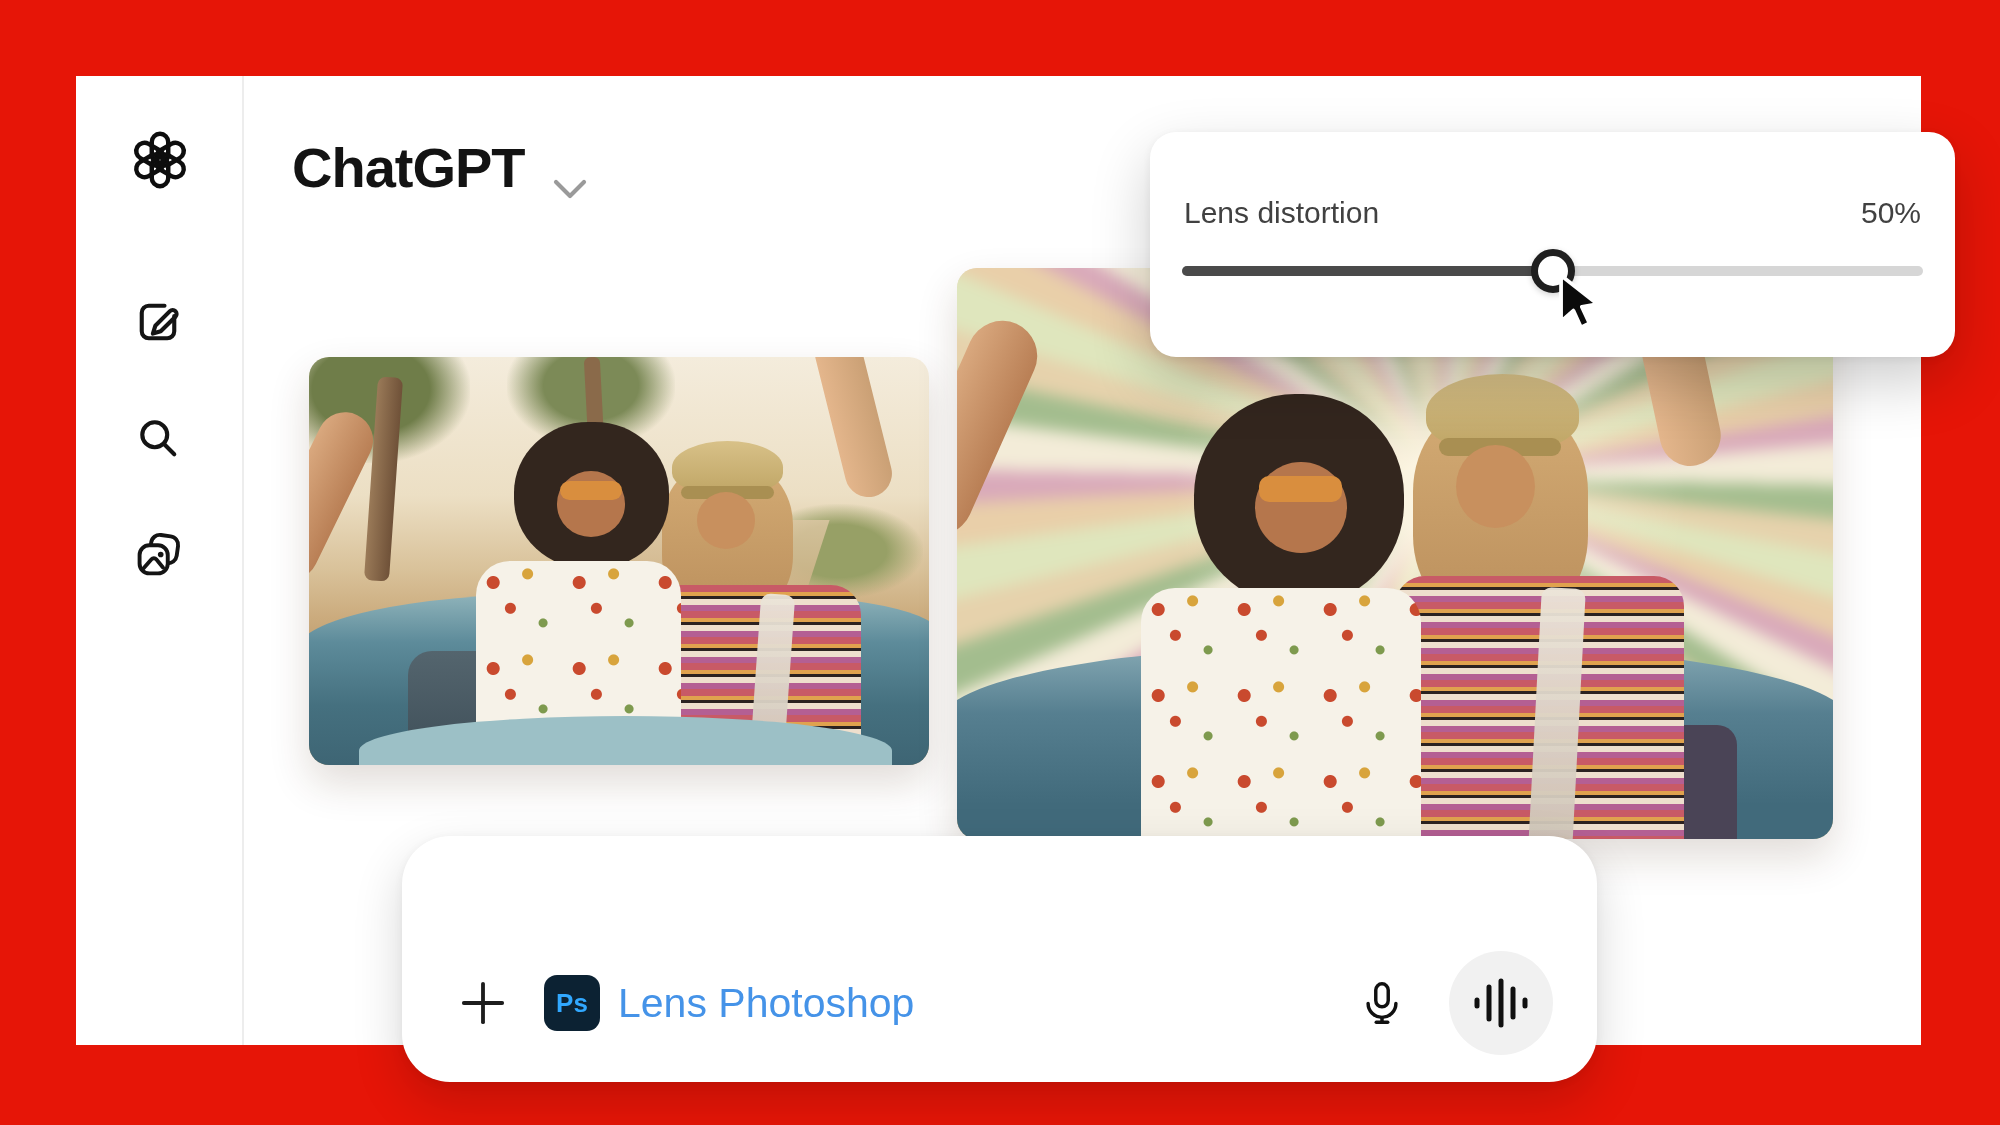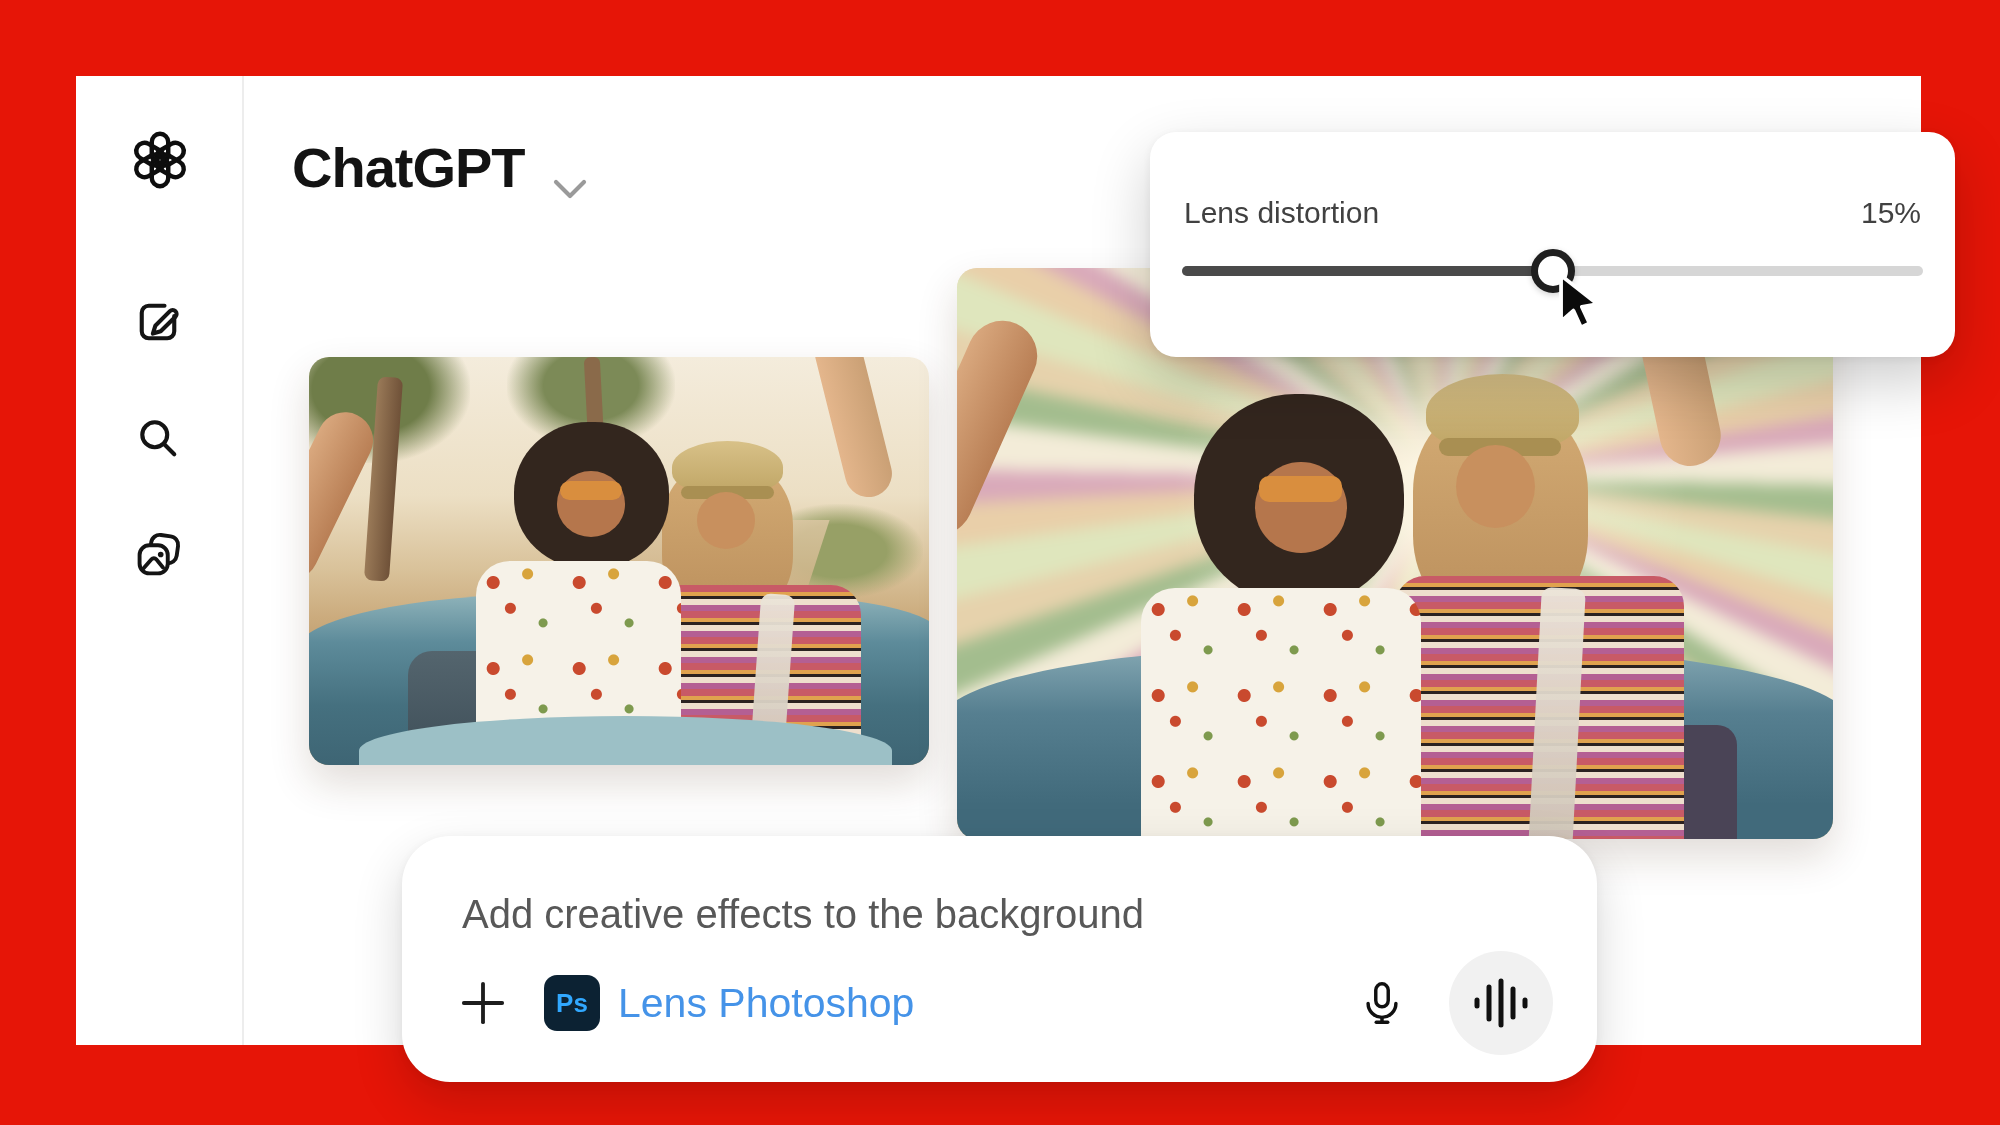--- a/index.html
+++ b/index.html
@@ -212,36 +212,35 @@
   <div class="rp-scarfB scarf"></div>
   <div class="rp-hairA hairA"></div>
   <div class="rp-faceA faceA"></div>
   <div class="rp-shadesA shades"></div>
   <div class="rp-shirtA floral"></div>
 </div>
 
 <div class="abs panel">
   <div class="panel-row">
     <span class="panel-label">Lens distortion</span>
-    <span class="panel-value">15%</span>
+    <span class="panel-value">50%</span>
   </div>
   <div class="slider">
     <div class="slider-fill" style="width: 50%;"></div>
     <div class="slider-handle" style="left: 50%;"></div>
   </div>
 </div>
 
 <div class="abs cursor">
   <svg viewBox="0 0 30 38" width="48" height="60">
     <path d="M3 1 L3 30 L10.8 23.2 L15.6 33.8 L21 31.2 L16.2 20.8 L26 19 Z" fill="#0b0b0b" stroke="#ffffff" stroke-width="2.4" stroke-linejoin="round"></path>
   </svg>
 </div>
 
 <div class="abs composer">
-  <div class="prompt">Add creative effects to the background</div>
   <div class="c-row">
     <svg class="plus" viewBox="0 0 48 48" fill="none" stroke="#1d1d1d" stroke-width="4" stroke-linecap="round">
       <line x1="24" y1="4" x2="24" y2="44"></line>
         <line x1="4" y1="24" x2="44" y2="24"></line>
     </svg>
     <div class="ps-badge">
       <span>Ps</span>
     </div>
     <span class="app-name">Lens Photoshop</span>
     <div class="spacer"></div>

